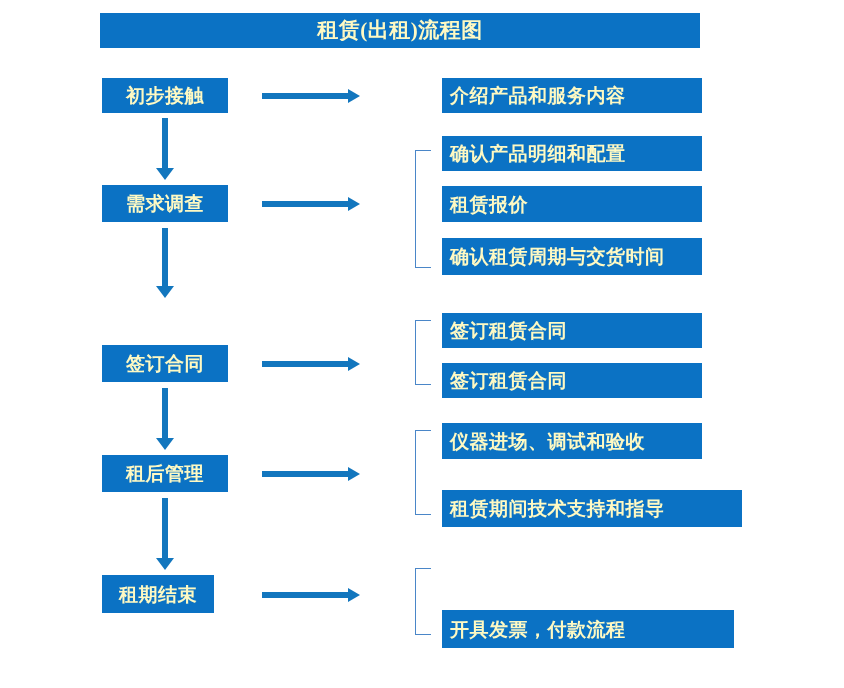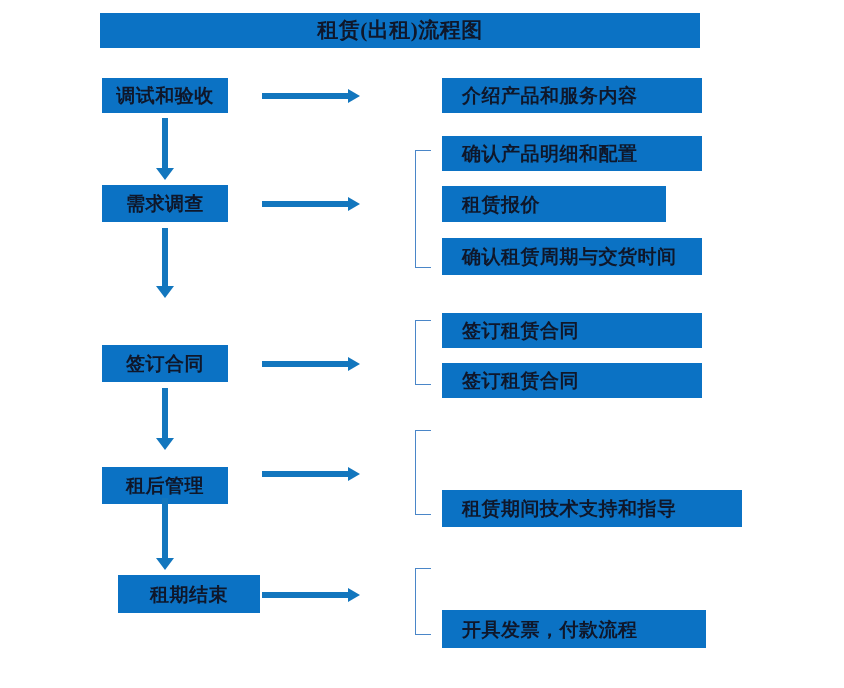--- a/index.html
+++ b/index.html
@@ -13,40 +13,40 @@
   #canvas {
     position: relative;
     width: 844px;
     height: 688px;
     background: #ffffff;
     overflow: hidden;
   }
   .box {
     position: absolute;
     background: #0B72C4;
-    color: #0f172a;
+    color: #fef9c3;
     font-weight: bold;
     display: flex;
     align-items: center;
     box-sizing: border-box;
     letter-spacing: 0.5px;
     line-height: 1;
     white-space: nowrap;
   }
   .title-bar {
     justify-content: center;
     font-size: 21px;
   }
   .stage-box {
     justify-content: center;
     font-size: 19px;
   }
   .detail-box {
     justify-content: flex-start;
-    padding-left: 20px;
+    padding-left: 8px;
     font-size: 19px;
   }
   
   .harrow {
     position: absolute;
     height: 22px;
   }
   .harrow .shaft {
     position: absolute;
     left: 0;
@@ -95,21 +95,21 @@
     background: transparent;
   }
 </style>
 </head>
 <body>
 
 <div id="canvas">
 
   <div class="box title-bar" style="left:100px; top:13px; width:600px; height:35px;">租赁(出租)流程图</div>
 
-  <div class="box stage-box" style="left:102px; top:78px; width:126px; height:35px;">调试和验收</div>
+  <div class="box stage-box" style="left:102px; top:78px; width:126px; height:35px;">初步接触</div>
 
   <div class="harrow" style="left:262px; top:85px; width:98px;">
     <div class="shaft" style="width:88px;"></div>
     <div class="head"></div>
   </div>
 
   <div class="varrow" style="left:153px; top:118px; height:62px;">
     <div class="shaft" style="height:50px;"></div>
     <div class="head"></div>
   </div>
@@ -124,60 +124,61 @@
   </div>
 
   <div class="varrow" style="left:153px; top:228px; height:70px;">
     <div class="shaft" style="height:58px;"></div>
     <div class="head"></div>
   </div>
 
   <div class="bracket" style="left:415px; top:150px; width:16px; height:118px;"></div>
 
   <div class="box detail-box" style="left:442px; top:136px; width:260px; height:35px;">确认产品明细和配置</div>
-  <div class="box detail-box" style="left:442px; top:186px; width:224px; height:36px;">租赁报价</div>
+  <div class="box detail-box" style="left:442px; top:186px; width:260px; height:36px;">租赁报价</div>
   <div class="box detail-box" style="left:442px; top:238px; width:260px; height:37px;">确认租赁周期与交货时间</div>
 
   <div class="box stage-box" style="left:102px; top:345px; width:126px; height:37px;">签订合同</div>
 
   <div class="harrow" style="left:262px; top:353px; width:98px;">
     <div class="shaft" style="width:88px;"></div>
     <div class="head"></div>
   </div>
 
   <div class="varrow" style="left:153px; top:388px; height:62px;">
     <div class="shaft" style="height:50px;"></div>
     <div class="head"></div>
   </div>
 
   <div class="bracket" style="left:415px; top:320px; width:16px; height:65px;"></div>
 
   <div class="box detail-box" style="left:442px; top:313px; width:260px; height:35px;">签订租赁合同</div>
   <div class="box detail-box" style="left:442px; top:363px; width:260px; height:35px;">签订租赁合同</div>
 
-  <div class="box stage-box" style="left:102px; top:455px; width:126px; height:37px;margin-top:12px;">租后管理</div>
+  <div class="box stage-box" style="left:102px; top:455px; width:126px; height:37px;">租后管理</div>
 
   <div class="harrow" style="left:262px; top:463px; width:98px;">
     <div class="shaft" style="width:88px;"></div>
     <div class="head"></div>
   </div>
 
   <div class="varrow" style="left:153px; top:498px; height:72px;">
     <div class="shaft" style="height:60px;"></div>
     <div class="head"></div>
   </div>
 
   <div class="bracket" style="left:415px; top:430px; width:16px; height:85px;"></div>
 
+  <div class="box detail-box" style="left:442px; top:423px; width:260px; height:36px;">仪器进场、调试和验收</div>
   <div class="box detail-box" style="left:442px; top:490px; width:300px; height:37px;">租赁期间技术支持和指导</div>
 
-  <div class="box stage-box" style="left:118px; top:575px; width:142px; height:38px;">租期结束</div>
+  <div class="box stage-box" style="left:102px; top:575px; width:112px; height:38px;">租期结束</div>
 
   <div class="harrow" style="left:262px; top:584px; width:98px;">
     <div class="shaft" style="width:88px;"></div>
     <div class="head"></div>
   </div>
 
   <div class="bracket" style="left:415px; top:568px; width:16px; height:67px;"></div>
 
-  <div class="box detail-box" style="left:442px; top:610px; width:264px; height:38px;">开具发票，付款流程</div>
+  <div class="box detail-box" style="left:442px; top:610px; width:292px; height:38px;">开具发票，付款流程</div>
 
 </div>
 
 </body></html>

